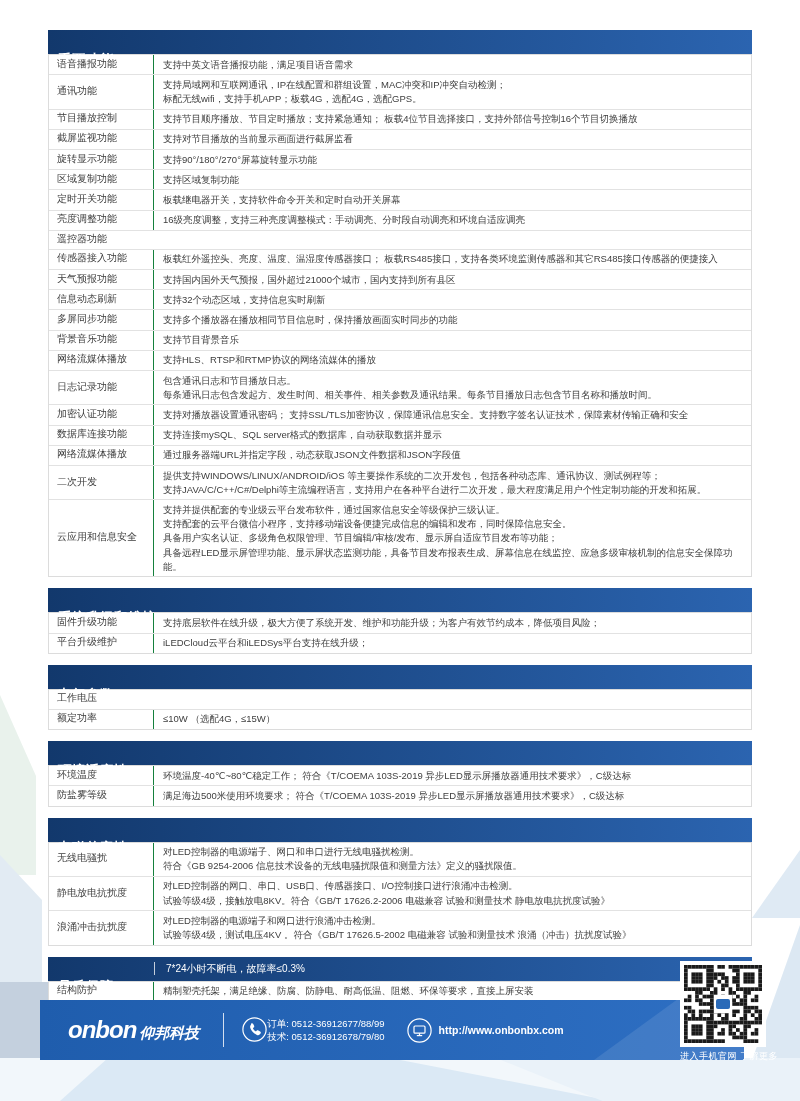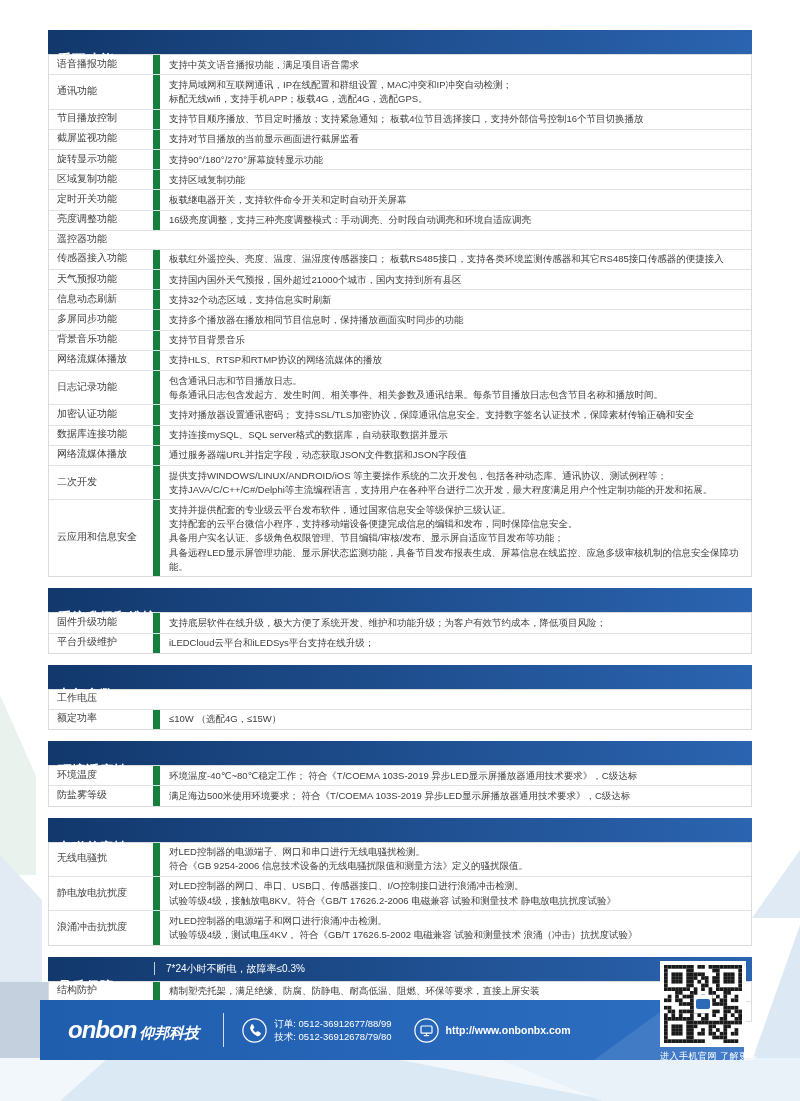--- a/index.html
+++ b/index.html
@@ -44,46 +44,46 @@
   .tbl{border:1px solid #dcdcdc;background:#fff;}
   .row{display:flex;min-height:19px;box-sizing:border-box;}
   .row + .row{border-top:1px solid #e2e2e2;}
   .cell-label{
     width:104px;flex-shrink:0;display:flex;align-items:center;
     padding:2px 4px 2px 8px;font-size:10px;color:#3d3d3d;box-sizing:border-box;
     line-height:14px;
     font-family:Liberation Mono, monospace;
   }
   .cell-value{
-    flex:1;display:flex;align-items:center;border-left:7px solid #15803d;
+    flex:1;display:flex;align-items:center;border-left:1px solid #15803d;
     padding:2.5px 2px 2.5px 9px;font-size:9.5px;color:#3d3d3d;box-sizing:border-box;
   }
   .cell-value span{white-space:pre-line;line-height:14.2px;word-break:break-all;}
 
   
   .footer{
     position:absolute;left:40px;top:1000px;width:704px;height:60px;
     background:linear-gradient(90deg,#1f5dad,#2e6fc3);
     display:flex;align-items:center;color:#fff;box-sizing:border-box;
   }
   .footer::after{content:"";position:absolute;right:0;top:0;width:150px;height:60px;
     background:rgba(255,255,255,.10);clip-path:polygon(55% 0,100% 0,100% 100%,0 100%);}
   .brand{margin-left:28px;display:flex;align-items:baseline;font-style:italic;font-weight:bold;white-space:nowrap;}
   .brand-en{font-size:24px;letter-spacing:-1px;}
   .brand-cn{font-size:15px;margin-left:3px;}
   .v-divider{width:1px;height:34px;background:rgba(255,255,255,.8);margin:0 18px 0 24px;flex-shrink:0;}
-  .contact{display:flex;align-items:flex-end;gap:7px;}
+  .contact{display:flex;align-items:flex-start;}
   .icon-circle{width:25px;height:25px;border-radius:50%;display:flex;align-items:center;
     justify-content:center;flex-shrink:0;}
   .contact-lines{font-size:9.5px;line-height:13px;white-space:nowrap;}
   .web{display:flex;align-items:center;gap:7px;margin-left:22px;}
   .web-text{font-size:10.5px;white-space:nowrap;font-weight:bold;}
 
   
-  .qr-wrap{position:absolute;left:660px;top:961px;width:86px;text-align:center;z-index:5;}
+  .qr-wrap{position:absolute;left:680px;top:961px;width:86px;text-align:center;z-index:5;}
   .qr-box{width:78px;height:78px;background:#fff;padding:4px;display:inline-block;box-sizing:content-box;}
   .qr-caption{margin-top:3px;font-size:9px;color:#fff;white-space:nowrap;letter-spacing:0.5px;}
 </style>
 </head>
 <body>
 
 <div class="bg bg-mint"></div>
 <div class="bg bg-left-blue"></div>
 <div class="bg bg-corner"></div>
 <div class="bg bg-right-tri"></div>

